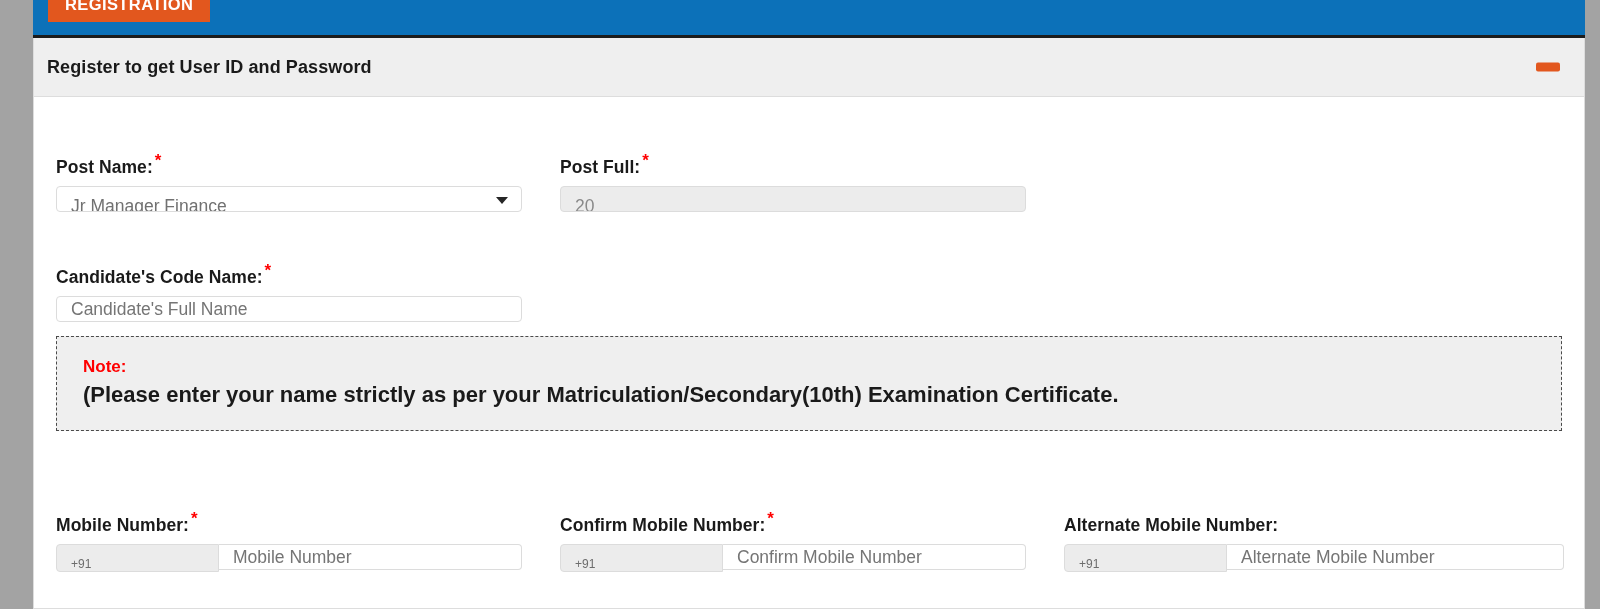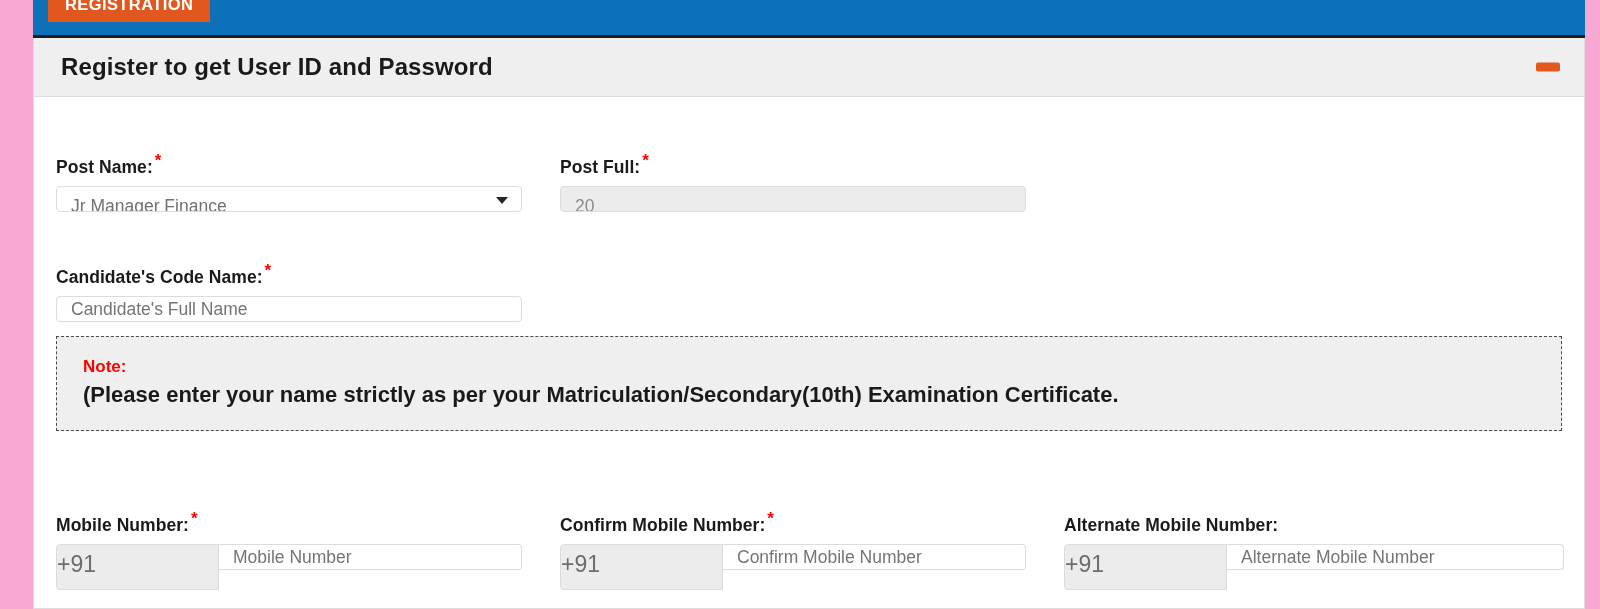--- a/index.html
+++ b/index.html
@@ -8,21 +8,21 @@
     width: 1600px; height: 609px;
     overflow: hidden;
     background: #e4e4e4;
     font-family: "Liberation Sans", sans-serif;
   }
 
   .page {
     position: relative;
     width: 1600px;
     height: 609px;
-    background: #f9a8d4;
+    background: #a3a3a3;
   }
 
   
   .topbar {
     position: absolute;
     left: 33px; top: 0;
     width: 1552px; height: 35px;
     background: #0c71b9;
   }
   .topbar-underline {
@@ -57,22 +57,22 @@
   }
   .panel-heading {
     position: relative;
     height: 59px;
     background: #efefef;
     border-bottom: 1px solid #dddddd;
     display: flex;
     align-items: center;
   }
   .panel-title {
-    margin-left: 27px;
-    font-size: 24px;
+    margin-left: 13px;
+    font-size: 18px;
     font-weight: bold;
     color: #1a1a1a;
     letter-spacing: 0.1px;
   }
   .collapse-toggle {
     position: absolute;
     right: 24px;
     top: 50%;
     transform: translateY(-50%);
     width: 24px; height: 9px;
@@ -166,27 +166,27 @@
     color: #1a1a1a;
     font-weight: bold;
     font-size: 22px;
   }
 
   
   .input-group { display: flex; width: 100%; }
   .input-group .prefix {
     width: 163px;
     flex: 0 0 163px;
-    height: 46px;
+    height: 28px;
     background: #ececec;
     border: 1px solid #dcdcdc;
     border-radius: 4px 0 0 4px;
-    font-size: 23px;
+    font-size: 12px;
     color: #6d6d6d;
-    padding: 0 0;
+    padding: 0 14px;
     line-height: 39px;
     overflow: hidden;
     white-space: nowrap;
   }
   .input-group .control {
     border-radius: 0 4px 4px 0;
     border-left: none;
     flex: 1 1 auto;
     width: auto;
   }

